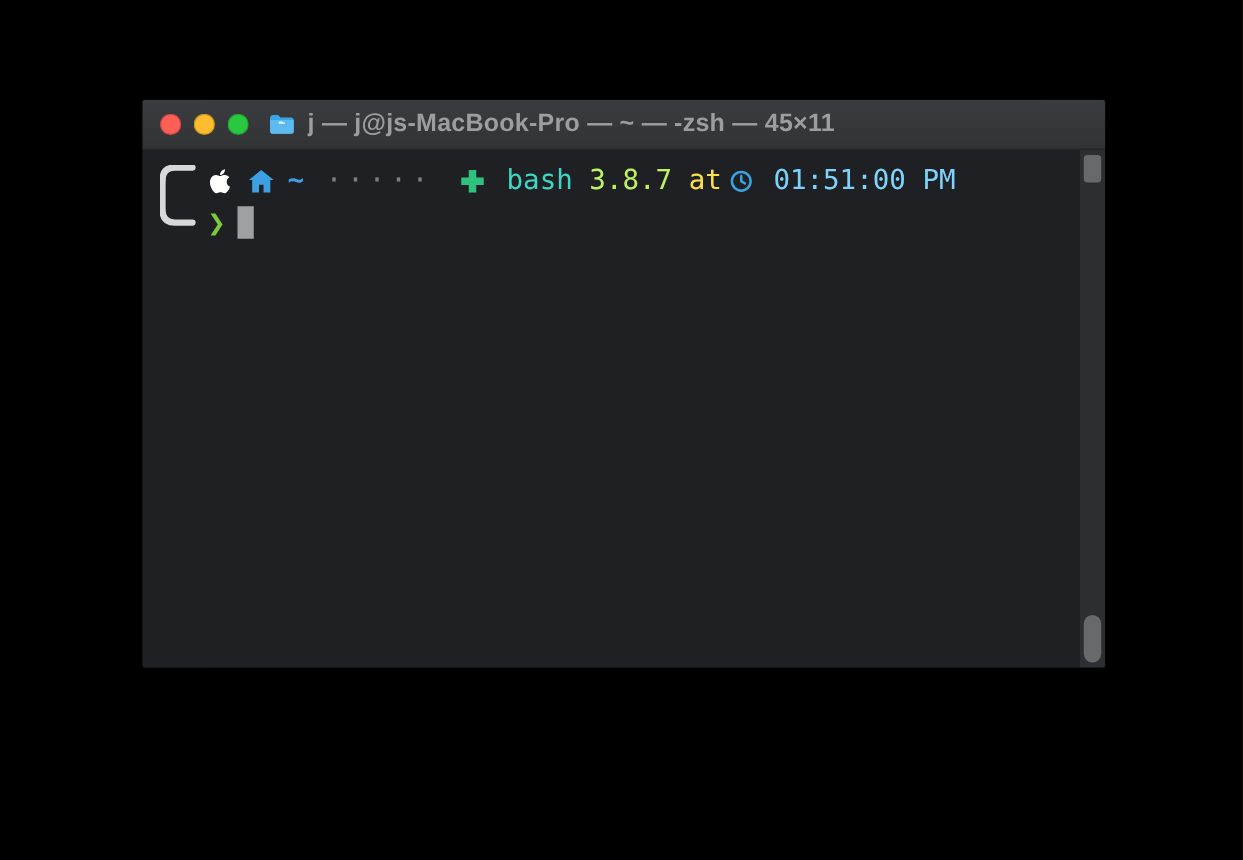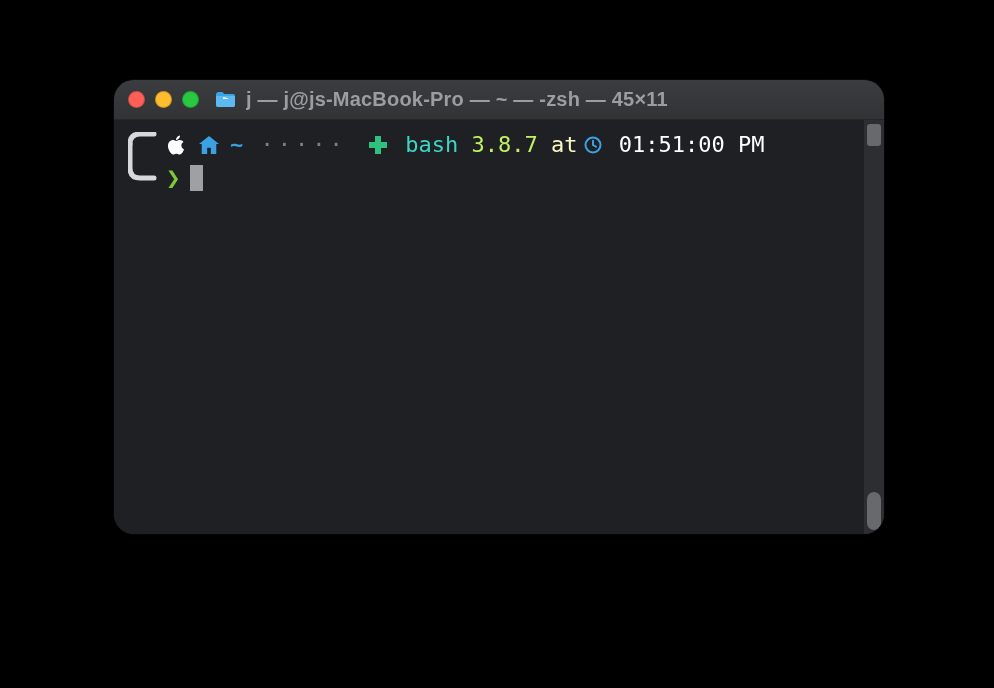--- a/index.html
+++ b/index.html
@@ -12,21 +12,21 @@
     position: relative;
   }
 
   .window {
     position: absolute;
     left: 114px;
     top: 80px;
     width: 770px;
     height: 454px;
     background: #1d1f22;
-    border-radius: 20px;
+    border-radius: 2px;
     box-shadow: 0 30px 60px rgba(0,0,0,0.7), 0 0 0 1px rgba(255,255,255,0.04);
     overflow: hidden;
     display: flex;
     flex-direction: column;
   }
 
   
   .titlebar {
     height: 40px;
     background: linear-gradient(#3a3c3f, #313335);
@@ -114,23 +114,23 @@
   .house-icon { color: #3ba1e3; display: inline-flex; margin-right: 10px; margin-left: 2px; }
 
   .tilde { color: #3ba1e3; font-weight: 600; }
 
   .dots { color: #7d7f81; letter-spacing: 4px; padding: 0 4px; }
 
   .green-cross { color: #2ec27e; display: inline-flex; margin: 0 4px; }
 
   .shell-name { color: #3dd6c4; }
   .version    { color: #bef264; }
-  .at-word    { color: #fef9c3; }
+  .at-word    { color: #fde047; }
   .clock-icon { color: #3ba1e3; display: inline-flex; margin: 0 2px 0 6px; }
-  .time-text  { color: #ffffff; }
+  .time-text  { color: #7dd3fc; }
 
   .prompt-line2 {
     display: flex;
     align-items: center;
     padding-left: 38px;
     margin-top: 2px;
   }
 
   .chevron { color: #7ec93b; font-weight: 800; font-size: 24px; margin-right: 10px; }
 

